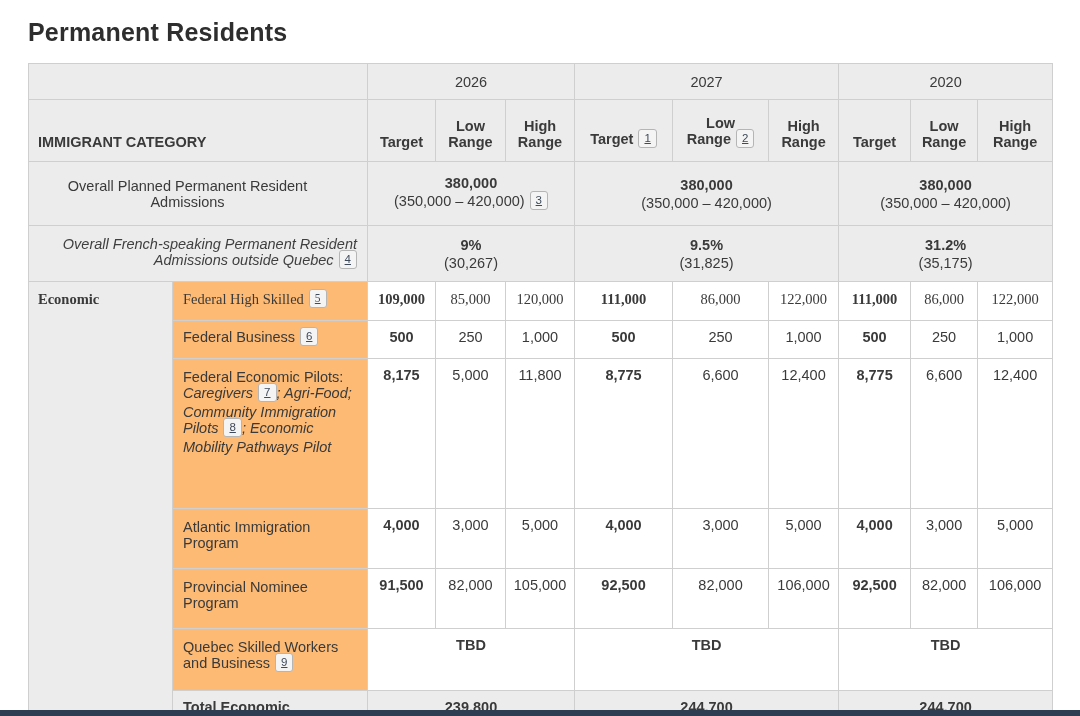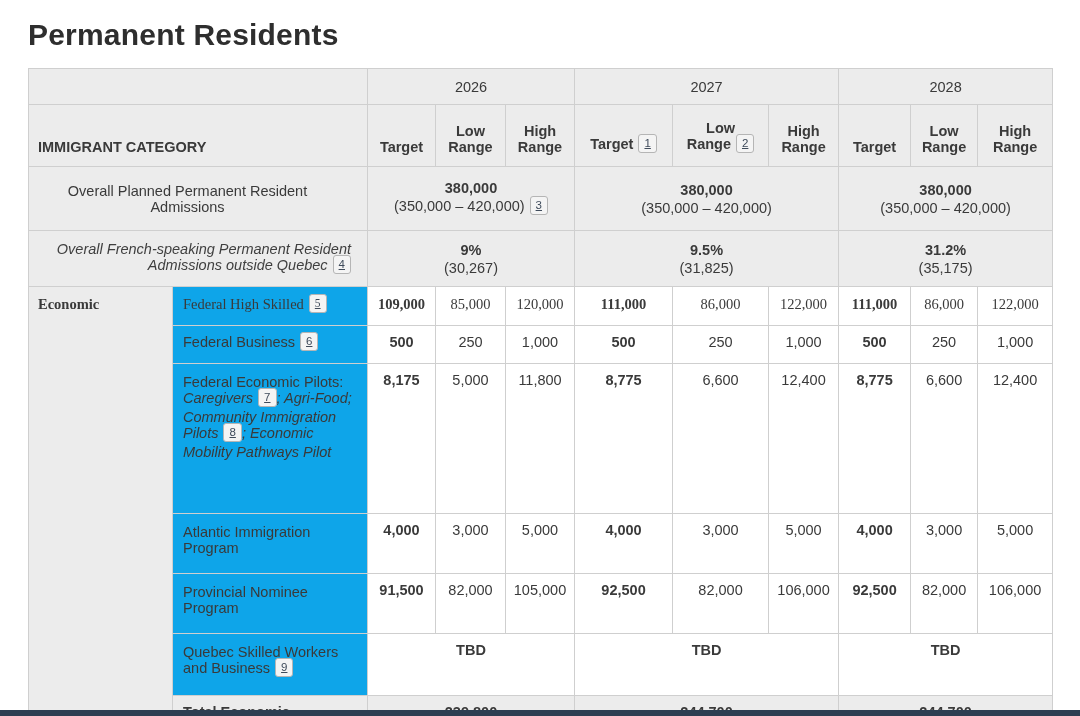--- a/index.html
+++ b/index.html
@@ -5,21 +5,21 @@
   * { box-sizing: border-box; }
   html, body { margin: 0; padding: 0; }
   body {
     width: 1080px; height: 716px; overflow: hidden; position: relative;
     background: #ffffff;
     font-family: "Liberation Sans", "DejaVu Sans", sans-serif;
     color: #3a3a3a;
   }
   .page { padding: 14px 28px 0 28px; }
   .page-title {
-    font-size: 30px; font-weight: bold; color: #2e2e2e;
+    font-size: 25px; font-weight: bold; color: #2e2e2e;
     margin: 4px 0 16px 0; letter-spacing: 0.2px;
   }
   table.pr-table {
     border-collapse: collapse; table-layout: fixed; width: 1024px;
     font-size: 14.5px; color: #3a3a3a;
   }
   .pr-table td, .pr-table th {
     border: 1px solid #cfcfcf; padding: 8px 6px;
     font-weight: normal; text-align: center; vertical-align: top;
   }
@@ -28,26 +28,26 @@
   tr.r-year td { background: #ececec; font-weight: normal; vertical-align: middle; }
   tr.r-cols { height: 62px; }
   tr.r-cols th { background: #ececec; font-weight: bold; vertical-align: bottom; padding-bottom: 11px; }
   th.cat-hdr { text-align: left; padding-left: 9px; }
   
   tr.r-overall { height: 64px; }
   tr.r-overall td { background: #ececec; vertical-align: middle; }
   td.overall-label { text-align: center; font-weight: normal; padding-left: 9px; padding-right: 30px; }
   tr.r-french { height: 56px; }
   tr.r-french td { background: #ececec; vertical-align: middle; }
-  td.french-label { text-align: right; font-style: italic; padding-right: 16px; color: #3f3f3f; }
+  td.french-label { text-align: right; font-style: italic; padding-right: 10px; color: #3f3f3f; }
   .vmain { font-weight: bold; }
   .vsub { font-weight: normal; margin-top: 2px; }
   
   td.cat-cell { background: #ececec; text-align: left; font-weight: bold; padding: 10px 9px; vertical-align: top; }
-  td.sub-label { text-align: left; padding: 10px 10px; vertical-align: top; background: #0ea5e9; }
+  td.sub-label { text-align: left; padding: 10px 10px; vertical-align: top; background: #fdba74; }
   td.val { vertical-align: top; background: #ffffff; }
   td.val.bold, .bold { font-weight: bold; }
   tr.r-fhs { height: 39px; font-family: Liberation Serif, serif; } tr.r-fhs td { padding-top: 9px; }
   tr.r-fb { height: 34px; } tr.r-fb td { padding-top: 8px; }
   tr.r-pilots { height: 150px; }
   tr.r-atl { height: 60px; }
   tr.r-pnp { height: 60px; }
   tr.r-qc { height: 62px; }
   tr.r-total { height: 44px; }
   tr.r-total td { background: #ececec; font-weight: bold; }
@@ -87,21 +87,21 @@
       <col style="width:72px">
         <col style="width:67px">
         <col style="width:75px">
     </colgroup>
 
     <tbody>
         <tr class="r-year">
       <td colspan="2"></td>
       <td colspan="3">2026</td>
       <td colspan="3">2027</td>
-      <td colspan="3">2028</td>
+      <td colspan="3">2020</td>
     </tr>
 
     <tr class="r-cols">
       <th colspan="2" class="cat-hdr">IMMIGRANT CATEGORY</th>
       <th>Target</th>
       <th>
         <div>Low</div>
         <div>Range</div>
       </th>
       <th>

